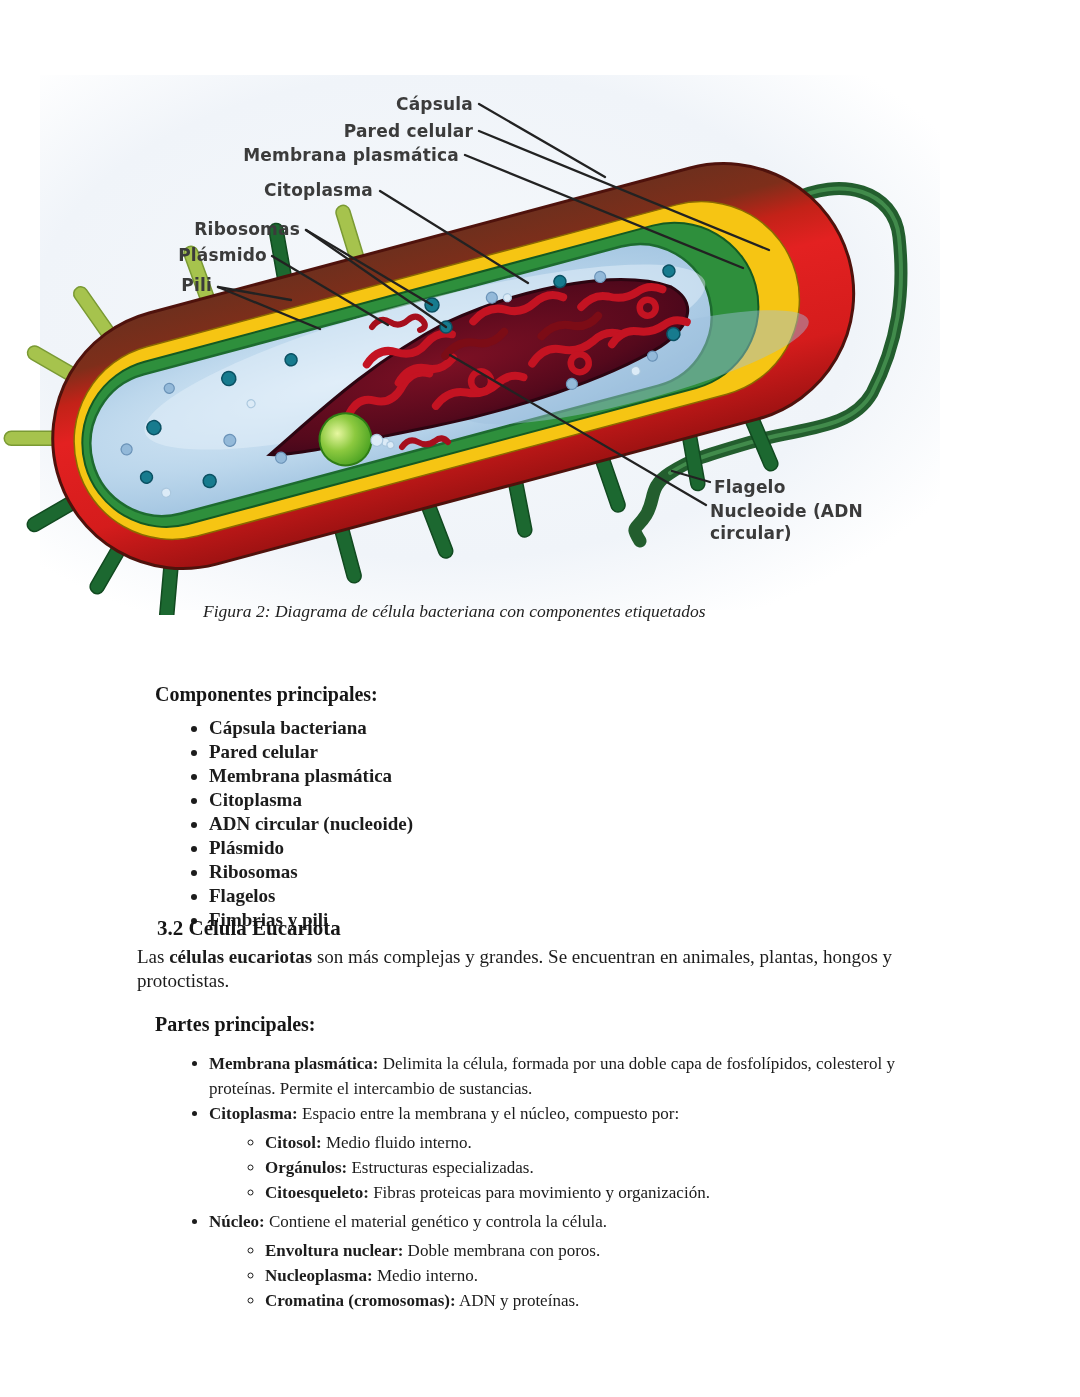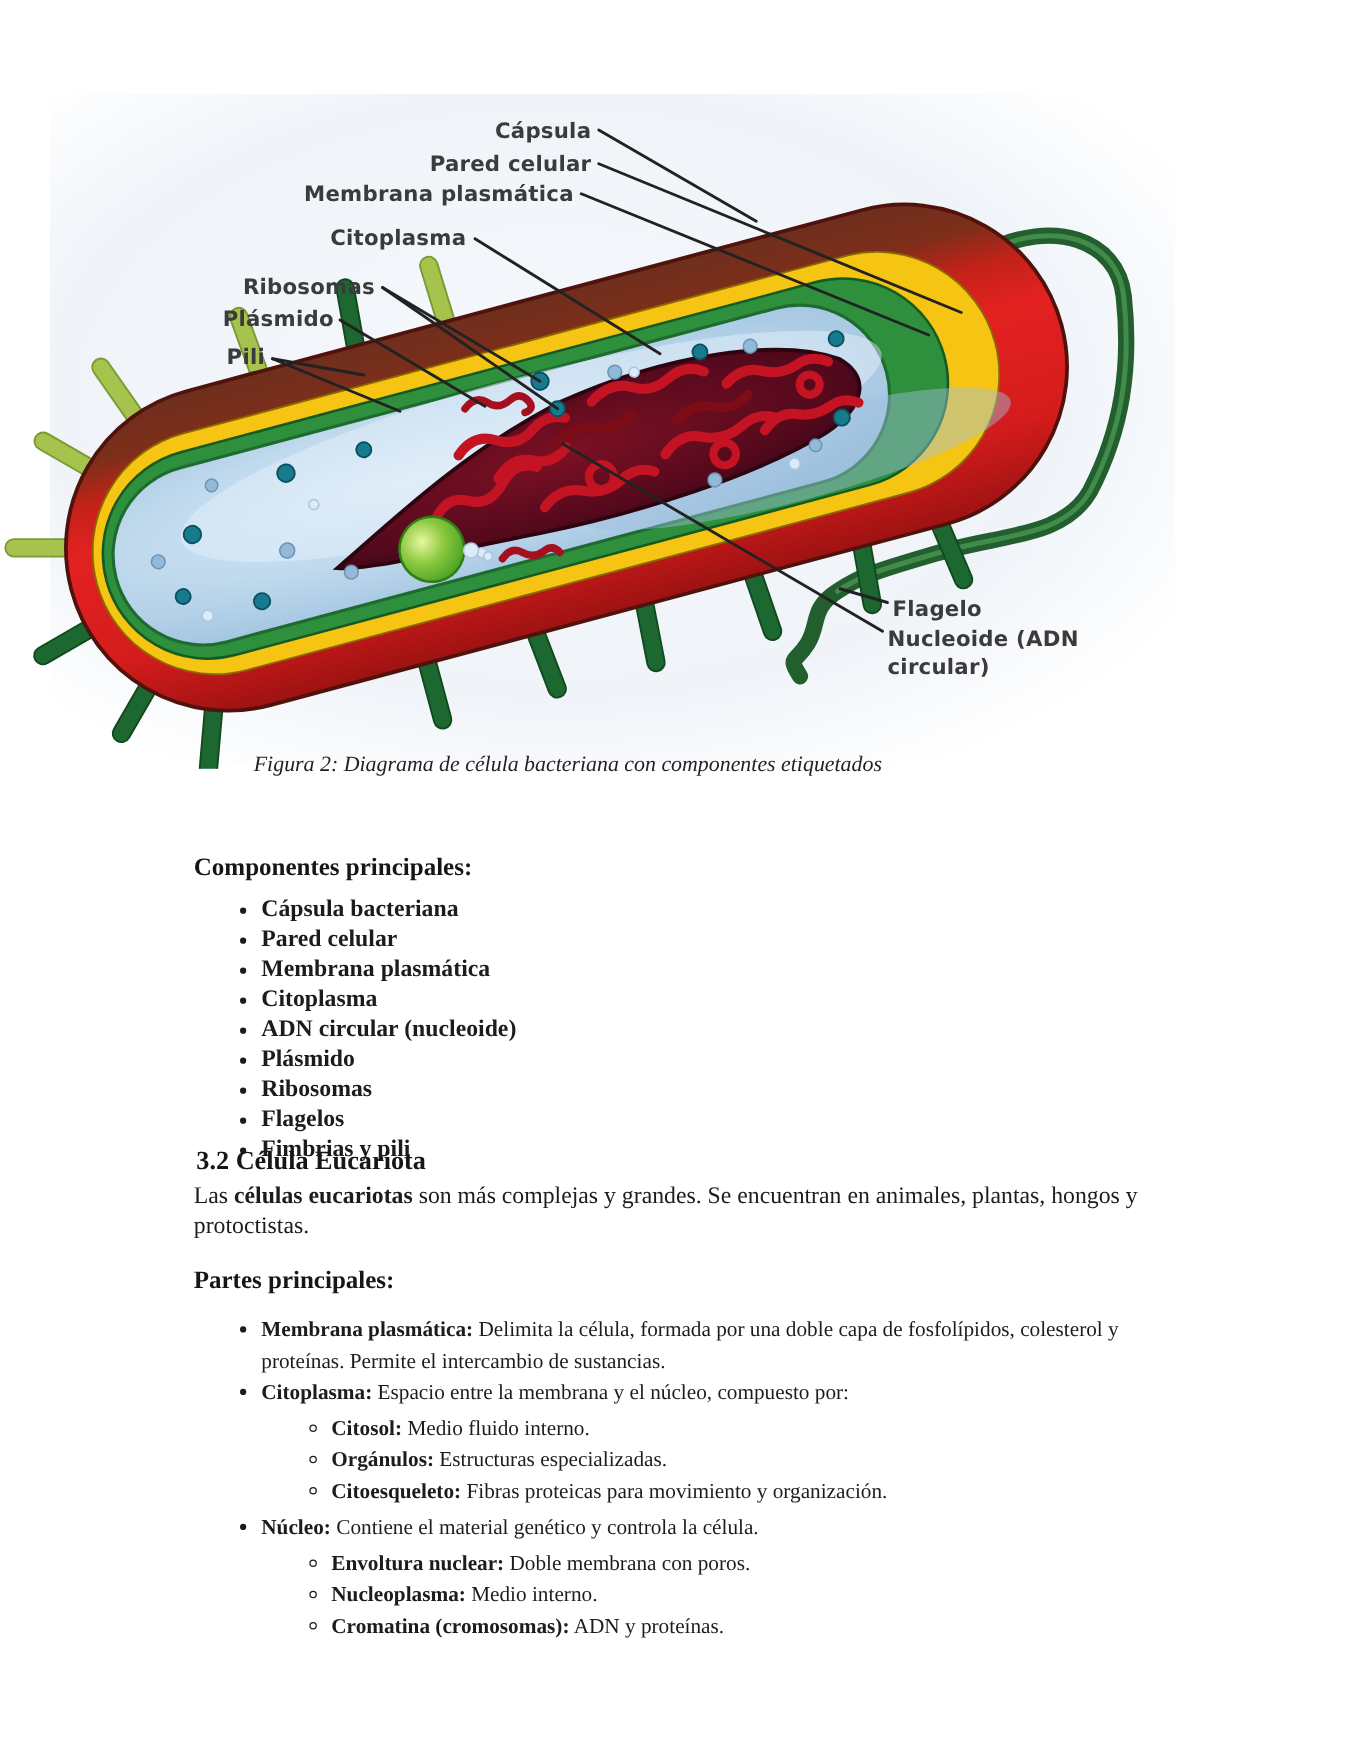--- a/index.html
+++ b/index.html
@@ -22,21 +22,21 @@
   .plasmid { stroke:#a60f1d; stroke-width:6; fill:none; stroke-linecap:round; }
   
   .caption { position:absolute; top:601px; left:155px; font-style:italic; font-size:17.5px; color:#222222;margin-left:48px; }
   .h-bold { position:absolute; left:155px; font-weight:bold; font-size:20px; color:#161616; }
   #h-componentes { top:640px;margin-top:43px; }
   #h-eucariota { top:916px; font-size:21px; left:157px; }
   #h-partes { top:1013px; }
   ul.l1 { position:absolute; left:155px; margin:0; padding:0 0 0 54px; list-style:disc; }
   #list-componentes { top:716px; }
   #list-componentes li { font-weight:bold; font-size:19px; line-height:24px; }
-  #p-eucariota { position:absolute; top:945px; left:155px; width:790px; margin:0; font-size:19px; line-height:23.5px; }
+  #p-eucariota { position:absolute; top:945px; left:137px; width:790px; margin:0; font-size:19px; line-height:23.5px; }
   #list-partes { top:1051px; width:694px; }
   #list-partes li { font-size:17px; line-height:25px; }
   #list-partes ul { margin:4px; padding:0 0 0 52px; list-style:circle; }
   .t { font-weight:bold; }
   .footer { position:absolute; top:1352px; left:0; width:1080px; text-align:right;
             font-family:"DejaVu Sans", sans-serif; font-size:14px; color:#0f172a; }
 </style>
 </head>
 <body>
 

